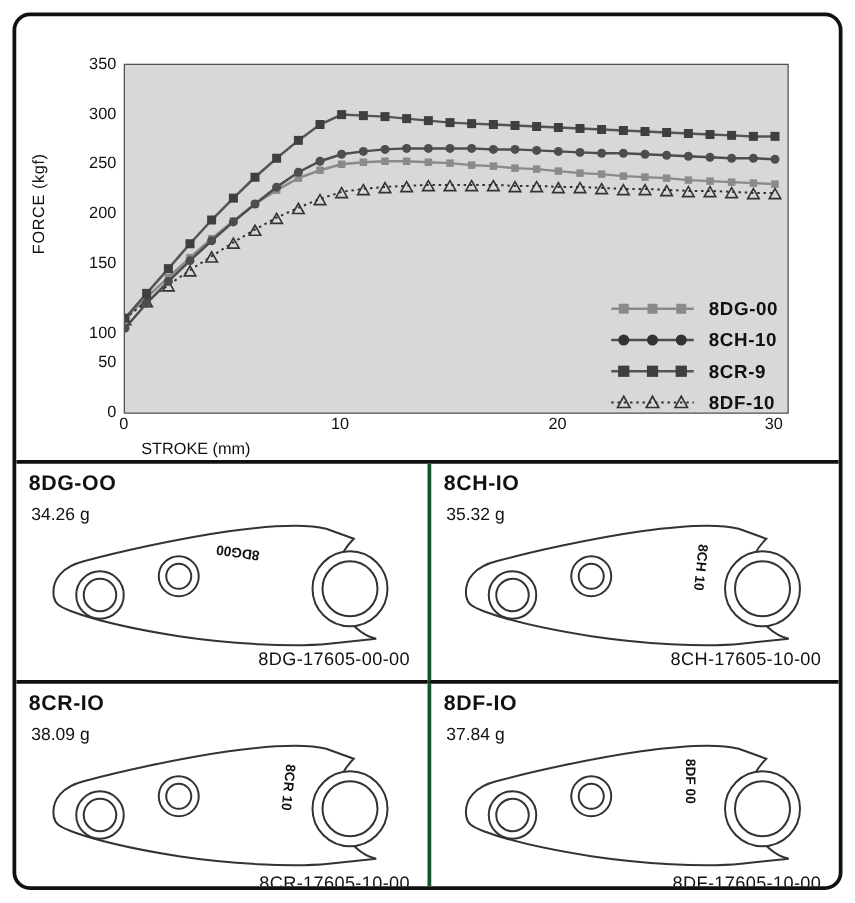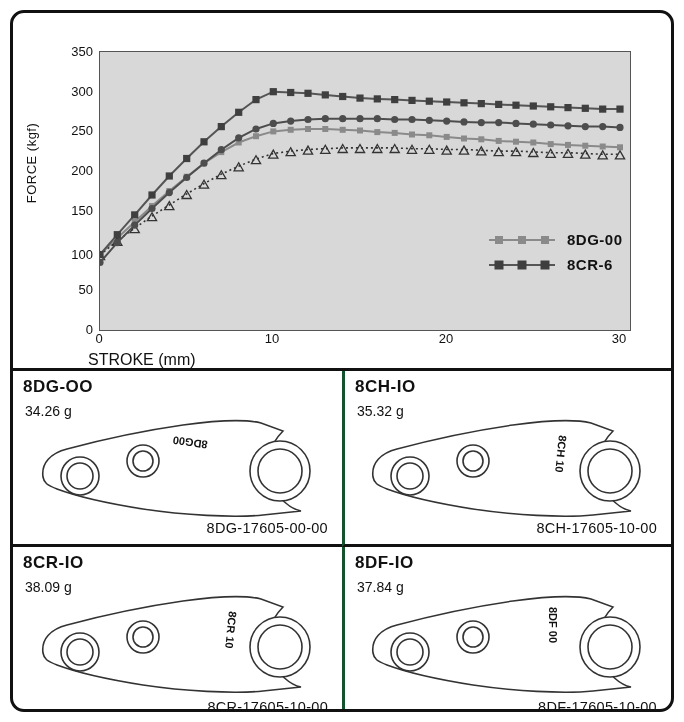--- a/index.html
+++ b/index.html
@@ -10,26 +10,26 @@
   
   .chart-sec{position:relative;height:355px;border-bottom:3px solid #111;}
   .chart-wrap{position:absolute;left:0;top:0;right:0;bottom:0;}
   .plot{position:absolute;left:86px;top:38px;width:530px;height:278px;background:#d8d8d8;border:1px solid #555;}
   .plot svg{position:absolute;left:0;top:0;}
   .ylabel{position:absolute;left:18px;top:150px;transform:translate(-50%,-50%) rotate(-90deg);font-size:13px;color:#111;white-space:nowrap;letter-spacing:.5px;}
   .ytick{position:absolute;right:0;transform:translateY(-50%);font-size:13px;color:#111;text-align:right;width:34px;}
   .yticks{position:absolute;left:44px;top:0;width:36px;height:355px;}
   .xticks{position:absolute;left:86px;top:318px;width:530px;height:20px;}
   .xtick{position:absolute;transform:translateX(-50%);font-size:13px;color:#111;}
-  .xlabel{position:absolute;left:75px;top:338px;font-size:16px;color:#111;text-align:right;}
+  .xlabel{position:absolute;left:100px;top:338px;font-size:13px;color:#111;text-align:right;}
   .note{position:absolute;left:200px;top:336px;font-size:12.5px;font-weight:bold;color:#111;}
   .rpm{position:absolute;right:48px;top:36px;font-size:13px;font-weight:bold;color:#111;}
 
   .legend{position:absolute;left:472px;top:218px;width:160px;}
-  .legend-row{display:flex;align-items:flex-start;height:25px;}
+  .legend-row{display:flex;align-items:flex-end;height:25px;}
   .legend-key{width:74px;height:18px;position:relative;}
   .legend-key svg{position:absolute;left:0;top:0;}
   .legend-lab{font-size:15px;font-weight:bold;color:#111;letter-spacing:.5px;margin-left:8px;}
 
   
   .grid{display:flex;flex-wrap:wrap;}
   .cell{width:50%;height:176px;box-sizing:border-box;position:relative;}
   .cell.right{border-left:3px solid #14532d;}
   .cell.toprow{border-bottom:3px solid #111;}
   .cell-title{position:absolute;left:10px;top:6px;font-size:17px;font-weight:bold;color:#111;letter-spacing:.5px;}
@@ -50,21 +50,21 @@
         <div class="rpm">at 7500 RPM</div>
 
         <div class="ylabel">FORCE (kgf)</div>
 
         <div class="yticks">
           <div class="ytick" style="top:38px">350</div>
           <div class="ytick" style="top:77.7px">300</div>
           <div class="ytick" style="top:117.4px">250</div>
           <div class="ytick" style="top:157.1px">200</div>
           <div class="ytick" style="top:196.9px">150</div>
-          <div class="ytick" style="top:241px">100</div>
+          <div class="ytick" style="top:253px">100</div>
           <div class="ytick" style="top:276.3px">50</div>
           <div class="ytick" style="top:316px">0</div>
         </div>
 
         <div class="plot">
           <svg width="530" height="278" viewBox="0 0 530 278">
 
             <polyline fill="none" stroke="#8a8a8a" stroke-width="2" points="0,202.6 17.3,185.9 34.7,170.0 52,154.1 69.3,139.0 86.7,124.7 104,111.2 121.3,100.1 138.7,90.5 156,84.2 173.3,79.4 190.7,77.8 208,77.0 225.3,77.0 242.7,77.8 260,78.5 277.3,80.1 294.7,80.9 312,82.5 329.3,83.3 346.7,84.9 364,86.5 381.3,87.3 398.7,88.9 416,89.7 433.3,90.5 450.7,92.1 468,92.9 485.3,93.7 502.7,94.5 520,95.3"></polyline>
             <g fill="#8a8a8a">
               <rect x="-3" y="199.6" width="6" height="6"></rect>
@@ -223,27 +223,49 @@
                   <rect x="10" y="5" width="8" height="8" fill="#8a8a8a"></rect>
                   <rect x="33" y="5" width="8" height="8" fill="#8a8a8a"></rect>
                   <rect x="56" y="5" width="8" height="8" fill="#8a8a8a"></rect>
                 </svg>
             </span>
             <span class="legend-lab">8DG-00</span>
           </div>
           <div class="legend-row">
             <span class="legend-key">
               <svg width="74" height="18">
+                  <line x1="4" y1="9" x2="70" y2="9" stroke="#4d4d4d" stroke-width="2"></line>
+                  <circle cx="14" cy="9" r="4.4" fill="#333"></circle>
+                  <circle cx="37" cy="9" r="4.4" fill="#333"></circle>
+                  <circle cx="60" cy="9" r="4.4" fill="#333"></circle>
+                </svg>
+            </span>
+            <span class="legend-lab">8CH-10</span>
+          </div>
+          <div class="legend-row">
+            <span class="legend-key">
+              <svg width="74" height="18">
                   <line x1="4" y1="9" x2="70" y2="9" stroke="#555" stroke-width="2"></line>
                   <rect x="9.5" y="4.5" width="9" height="9" fill="#3f3f3f"></rect>
                   <rect x="32.5" y="4.5" width="9" height="9" fill="#3f3f3f"></rect>
                   <rect x="55.5" y="4.5" width="9" height="9" fill="#3f3f3f"></rect>
                 </svg>
             </span>
-            <span class="legend-lab">8CR-6</span>
+            <span class="legend-lab">8CR-9</span>
+          </div>
+          <div class="legend-row">
+            <span class="legend-key">
+              <svg width="74" height="18">
+                  <line x1="4" y1="9" x2="70" y2="9" stroke="#333" stroke-width="1.6" stroke-dasharray="2,3"></line>
+                  <polygon points="14,4 9,13 19,13" fill="none" stroke="#333" stroke-width="1.3"></polygon>
+                  <polygon points="37,4 32,13 42,13" fill="none" stroke="#333" stroke-width="1.3"></polygon>
+                  <polygon points="60,4 55,13 65,13" fill="none" stroke="#333" stroke-width="1.3"></polygon>
+                </svg>
+            </span>
+            <span class="legend-lab">8DF-10</span>
           </div>
         </div>
       </div>
     </div>
 
     <div class="grid">
 
       <div class="cell toprow">
         <div class="cell-title">8DG-OO</div>
         <div class="cell-weight">34.26 g</div>

